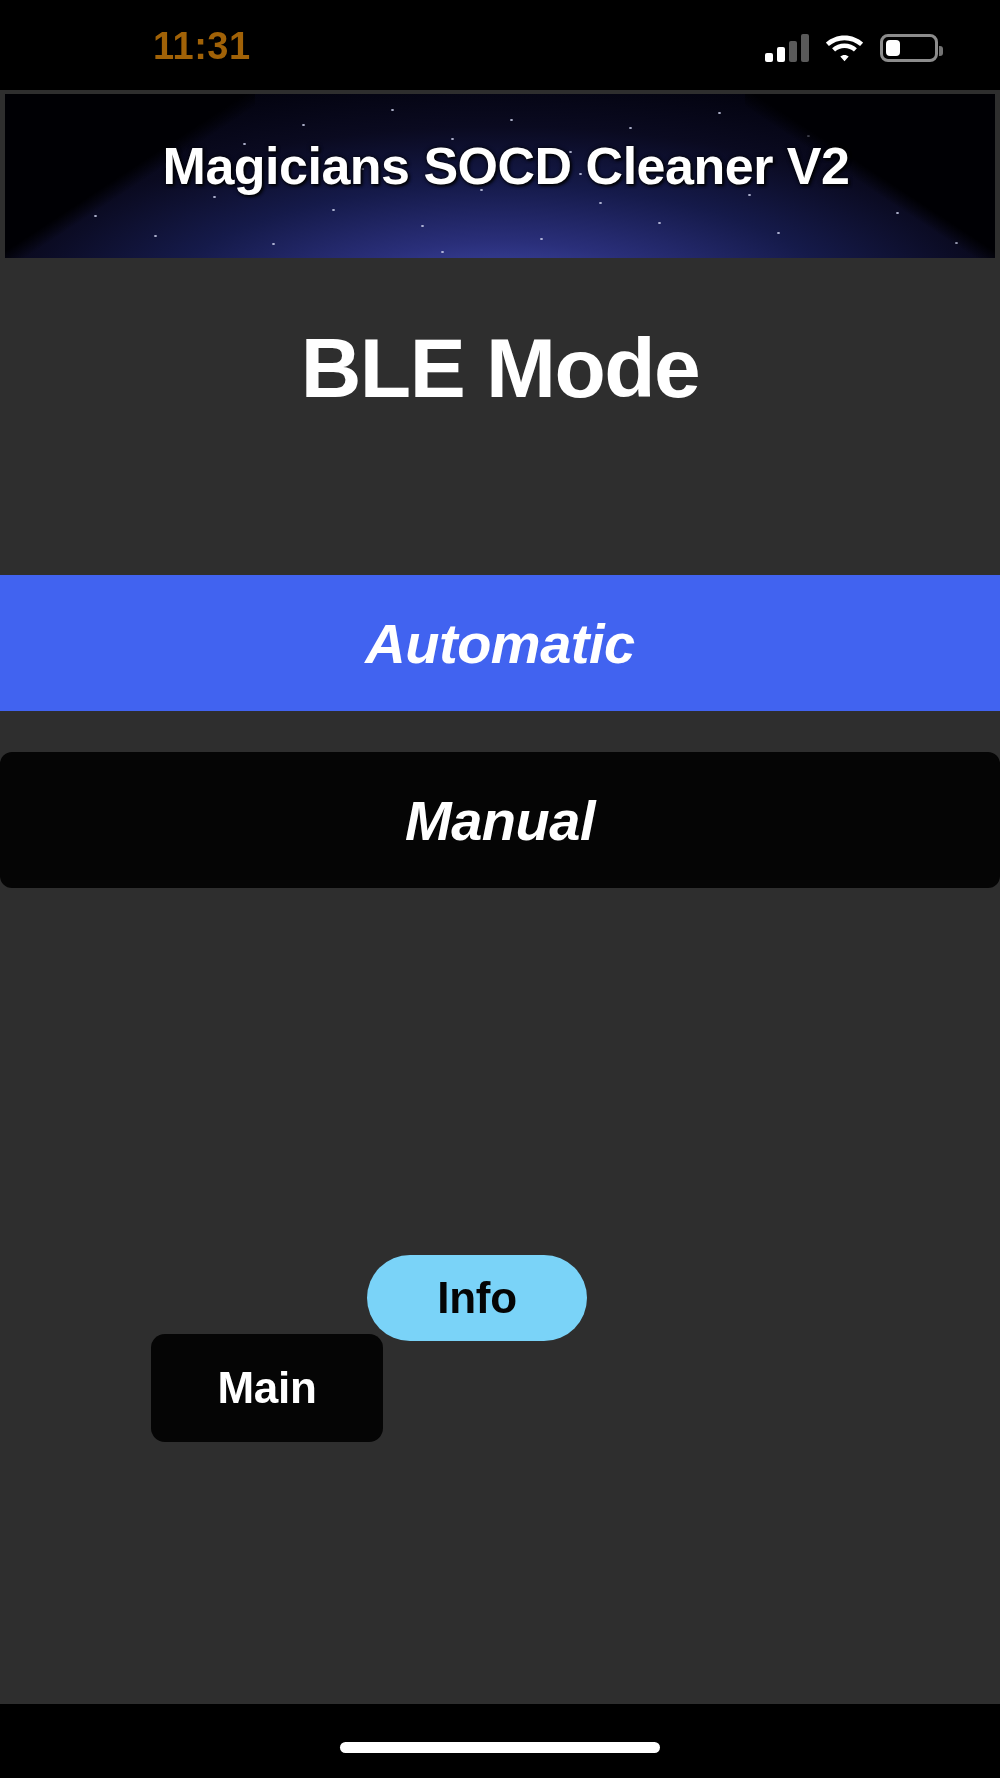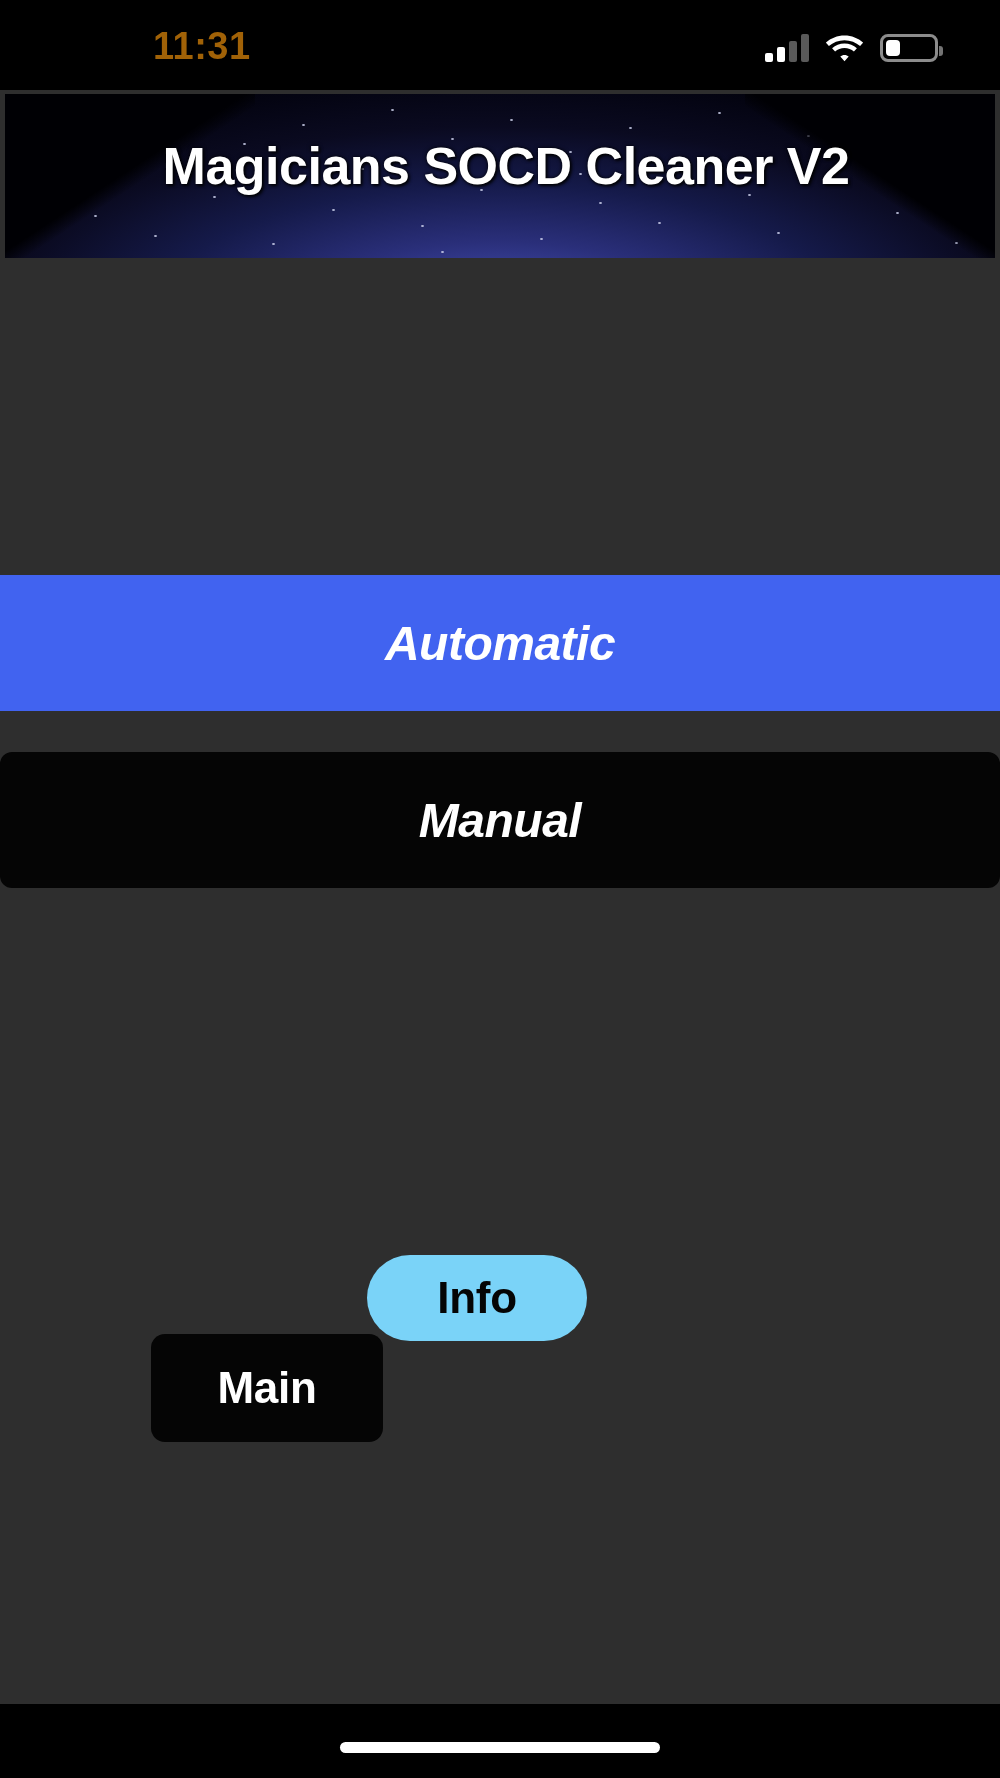--- a/index.html
+++ b/index.html
@@ -177,21 +177,21 @@
   .mode-bar {
     width: 1000px;
     height: 136px;
     display: flex;
     align-items: center;
     justify-content: center;
     box-sizing: border-box;
   }
   .mode-bar span {
     color: #ffffff;
-    font-size: 48px;
+    font-size: 56px;
     font-weight: 700;
     font-style: italic;
     letter-spacing: -0.5px;
   }
   #mode-automatic { background: #4163f0; }
   #mode-gap { height: 41px; background: #2e2e2e; }
   #mode-manual { background: #050505; border-radius: 12px; }
 
   
   #info-button {
@@ -324,20 +324,21 @@
           <i style="left:98%;top:33%"></i>
         <i style="left:2%;top:8%"></i>
           <i style="left:44%;top:96%"></i>
           <i style="left:58%;top:48%"></i>
       </div>
       <div class="wedge-left"></div>
       <div class="wedge-right"></div>
       <div id="banner-title">Magicians SOCD Cleaner V2</div>
     </div>
 
+    <div id="page-title">BLE Mode</div>
 
     <div id="mode-group">
       <div class="mode-bar" id="mode-automatic">
         <span>Automatic</span>
       </div>
       <div id="mode-gap"></div>
       <div class="mode-bar" id="mode-manual">
         <span>Manual</span>
       </div>
     </div>

